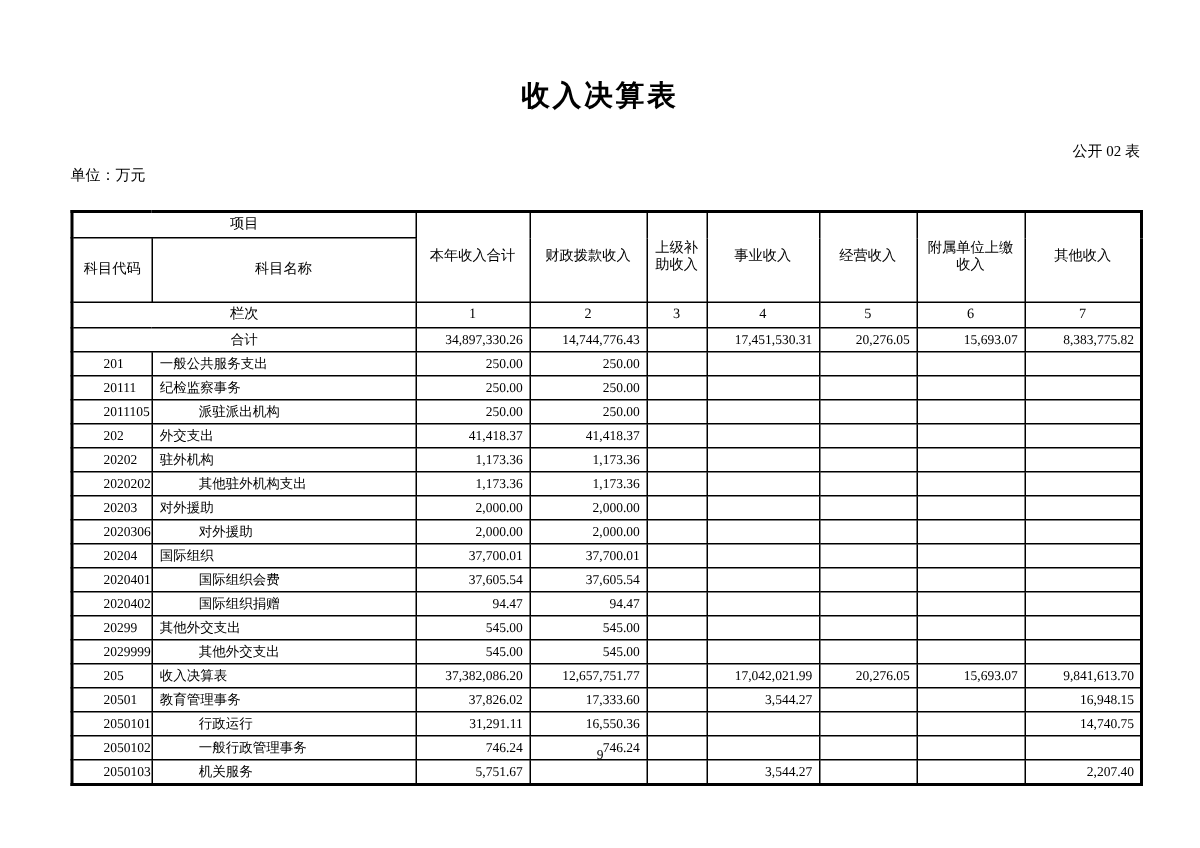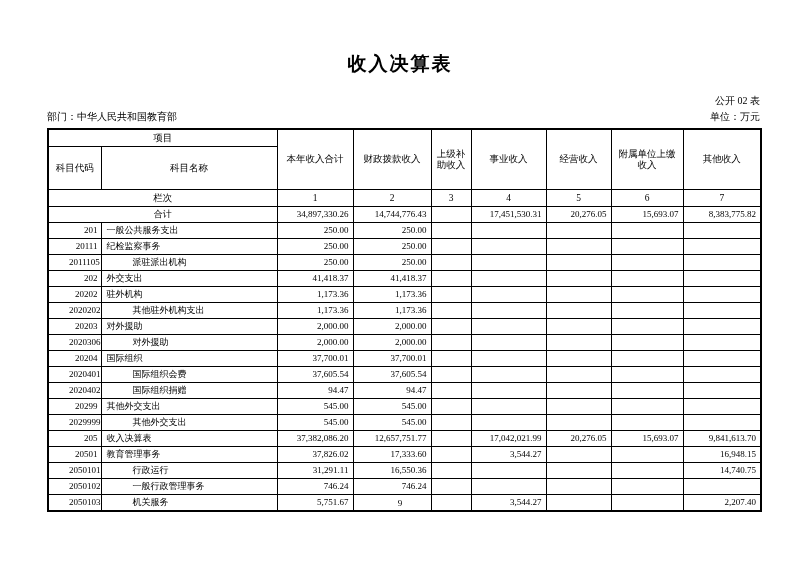--- a/index.html
+++ b/index.html
@@ -33,42 +33,42 @@
     position: absolute;
     top: 110px;
     left: 47px;
     right: 40px;
     display: flex;
     justify-content: space-between;
     font-size: 10px;
   }
   table.fiscal {
     position: absolute;
-    top: 128px;
+    top: 140px;
     left: 47px;
     width: 713px;
     border-collapse: collapse;
     table-layout: fixed;
     border: 2px solid #000;
   }
   .fiscal th, .fiscal td {
     border: 1px solid #000;
     font-weight: normal;
     font-size: 9px;
     padding: 0 3px;
     overflow: hidden;
     white-space: nowrap;
     line-height: 1.15;
   }
   .fiscal thead th { text-align: center; font-size: 9.5px; white-space: normal; }
   .h-project { height: 16px; }
   .h-sub { height: 42px; }
   .h-index th { height: 16px; margin-left: 40px; }
   .fiscal tbody td { height: 15px; }
-  td.code { text-align: right; padding-left: 20px; }
+  td.code { text-align: left; padding-left: 20px; }
   td.name { text-align: left; padding-left: 5px; }
   td.name.indent { padding-left: 31px; }
   td.num { text-align: right; padding-right: 4px; }
   td.total-label { text-align: center; }
   .bold { font-weight: bold; }
   .page-num {
     position: absolute;
     top: 498px;
     left: 0;
     width: 100%;
@@ -79,21 +79,20 @@
 </head>
 <body>
 
 <div class="page">
 
   <div class="doc-title">收入决算表</div>
 
   <div class="meta-code">公开 02 表</div>
 
   <div class="meta-line">
-    <span>部门：中华人民共和国教育部</span>
     <span>单位：万元</span>
   </div>
 
   <table class="fiscal">
     <colgroup>
       <col style="width:53px">
         <col style="width:176px">
         <col style="width:76px">
         <col style="width:78px">
         <col style="width:40px">

